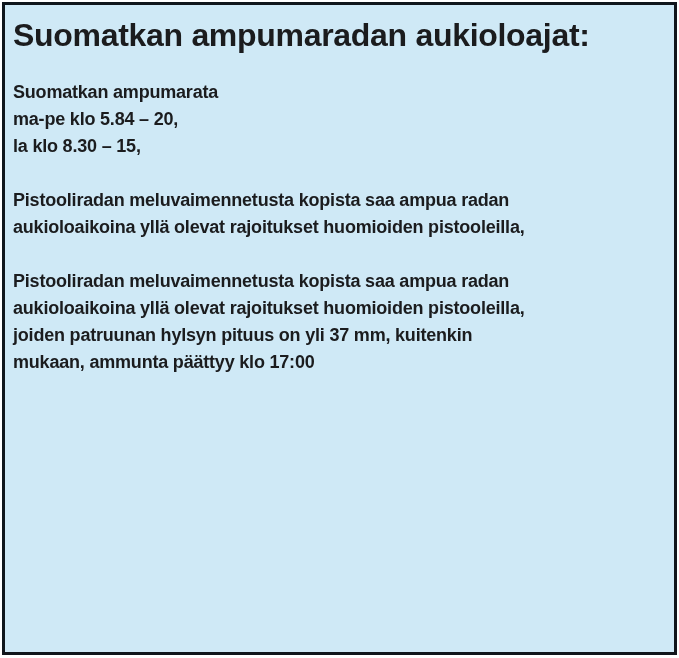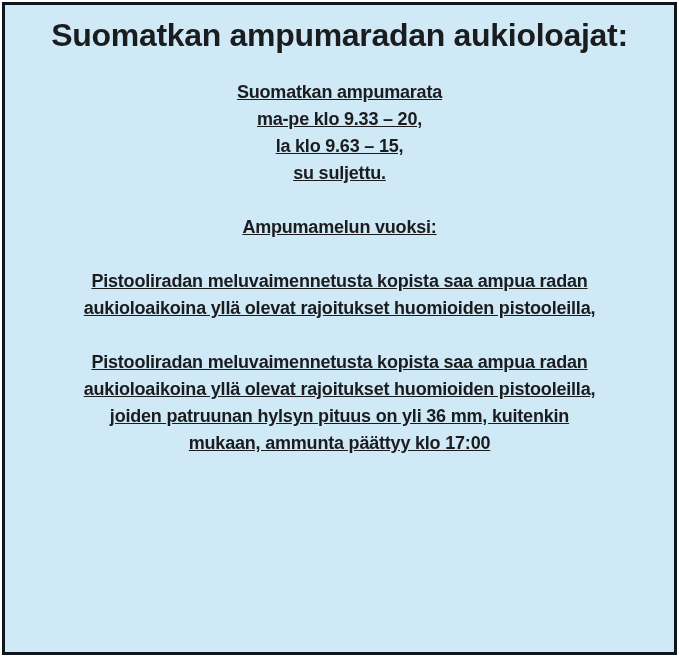--- a/index.html
+++ b/index.html
@@ -18,66 +18,60 @@
   .notice {
     position: absolute;
     top: 2px;
     left: 2px;
     right: 2px;
     bottom: 3px;
     box-sizing: border-box;
     border: 3px solid var(--border-color, #10161c);
     background: var(--bg-color, #cfe9f6);
     color: var(--text-color, #1b1c1e);
-    text-align: center;
     padding: 9px 8px 0 8px;
     overflow: hidden;
   }
   .title {
     margin: 0 0 23px 0;
     font-size: 32px;
     line-height: 42px;
     font-weight: 700;
     letter-spacing: -0.3px;
     white-space: nowrap;
   }
   .para {
     margin: 0 0 27px 0;
     font-size: 18px;
     font-weight: 700;
     letter-spacing: -0.2px;
-    text-decoration: underline;
   }
   .para .line {
     display: block;
     line-height: 27px;
     white-space: nowrap;
   }
 </style>
 </head>
 <body>
 
 <div class="canvas">
   <div class="notice" style="--bg-color: #cfe9f6; --border-color: #10161c; --text-color: #1b1c1e;">
     <h1 class="title">Suomatkan ampumaradan aukioloajat:</h1>
     <div id="paragraphs">
         <p class="para">
           <span class="line">Suomatkan ampumarata</span>
-          <span class="line">ma-pe klo 9.33 – 20,</span>
-          <span class="line">la klo 9.63 – 15,</span>
-          <span class="line">su suljettu.</span>
-        </p>
-        <p class="para">
-          <span class="line">Ampumamelun vuoksi:</span>
+          <span class="line">ma-pe klo 5.84 – 20,</span>
+          <span class="line">la klo 8.30 – 15,</span>
         </p>
         <p class="para">
           <span class="line">Pistooliradan meluvaimennetusta kopista saa ampua radan</span>
           <span class="line">aukioloaikoina yllä olevat rajoitukset huomioiden pistooleilla,</span>
         </p>
         <p class="para">
           <span class="line">Pistooliradan meluvaimennetusta kopista saa ampua radan</span>
           <span class="line">aukioloaikoina yllä olevat rajoitukset huomioiden pistooleilla,</span>
-          <span class="line">joiden patruunan hylsyn pituus on yli 36 mm, kuitenkin</span>
+          <span class="line">joiden patruunan hylsyn pituus on yli 37 mm, kuitenkin</span>
           <span class="line">mukaan, ammunta päättyy klo 17:00</span>
         </p>
       </div>
   </div>
 </div>
 
 </body></html>

